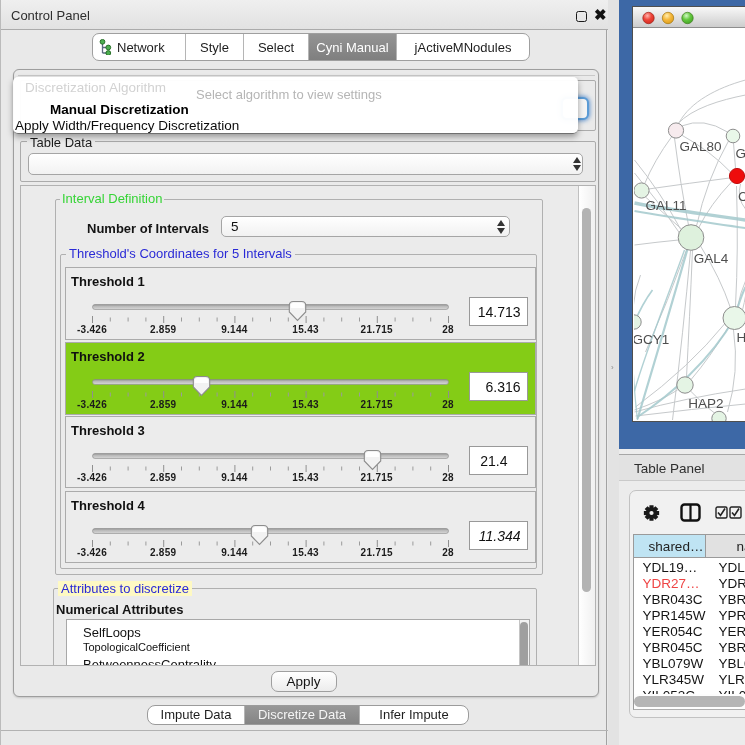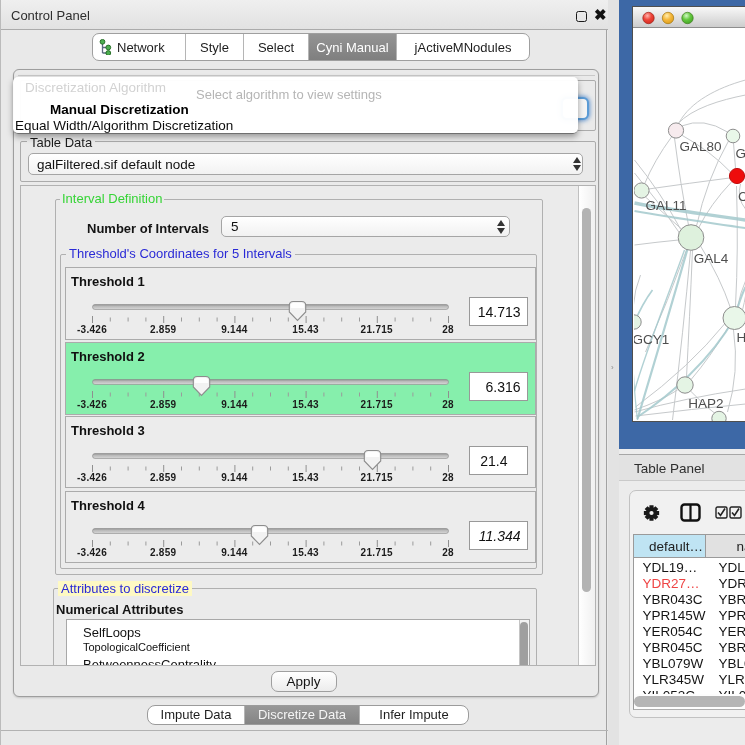--- a/index.html
+++ b/index.html
@@ -35,21 +35,20 @@
   <div class="abs" style="left:12px;top:69px;width:586px;height:628px;background:#eaeaea;border:1px solid #9e9e9e;border-radius:6px;box-shadow:0 1px 2px rgba(0,0,0,0.15);"></div>
 
   <div class="abs" style="left:19px;top:80px;width:576px;height:51px;border:1px solid #ababab;border-radius:2px;"></div>
 
   <div class="abs" style="left:560px;top:97px;width:28px;height:23px;background:#f4f4f4;border:2.5px solid #5b9bd5;border-radius:6px;box-shadow:0 0 4px 1px rgba(70,130,200,0.8);"></div>
 
   <div class="abs" style="left:19px;top:141px;width:576px;height:41px;border:1px solid #ababab;border-radius:2px;"></div>
   <div class="abs" style="left:26px;top:135px;font-size:13px;color:#1c1c1c;background:#eaeaea;padding:0 3px;">Table Data</div>
 
   <div class="abs" style="left:27px;top:153px;width:555px;height:22px;background:linear-gradient(#ffffff,#f2f2f2);border:1px solid #a5a5a5;border-radius:5px;"></div>
-  <div class="abs" style="left:36px;top:157px;font-size:13.5px;color:#111;">galFiltered.sif default node</div>
   <div class="abs" style="left:570px;top:156px;width:12px;height:16px;">
     <svg width="12" height="16" viewBox="0 0 12 16">
       <path d="M6 1 L10 7 L2 7 Z" fill="#333"></path>
       <path d="M6 15 L10 9 L2 9 Z" fill="#333"></path>
     </svg>
   </div>
 
   <div class="abs" style="left:19px;top:185px;width:576px;height:481px;border:1px solid #b2b2b2;background:#ebebeb;"></div>
 
   <div class="abs" style="left:577px;top:186px;width:17px;height:479px;background:linear-gradient(to right,#ffffff,#f0f0f0);border-left:1px solid #c0c0c0;"></div>
@@ -109,21 +108,21 @@
       </svg>
       <div class="abs" style="left:-3.5px;top:55.5px;width:60px;text-align:center;font-size:10px;font-weight:bold;color:#1b1b1b;letter-spacing:0.3px;">-3.426</div>
       <div class="abs" style="left:67.7px;top:55.5px;width:60px;text-align:center;font-size:10px;font-weight:bold;color:#1b1b1b;letter-spacing:0.3px;">2.859</div>
       <div class="abs" style="left:138.9px;top:55.5px;width:60px;text-align:center;font-size:10px;font-weight:bold;color:#1b1b1b;letter-spacing:0.3px;">9.144</div>
       <div class="abs" style="left:210.1px;top:55.5px;width:60px;text-align:center;font-size:10px;font-weight:bold;color:#1b1b1b;letter-spacing:0.3px;">15.43</div>
       <div class="abs" style="left:281.3px;top:55.5px;width:60px;text-align:center;font-size:10px;font-weight:bold;color:#1b1b1b;letter-spacing:0.3px;">21.715</div>
       <div class="abs" style="left:352.5px;top:55.5px;width:60px;text-align:center;font-size:10px;font-weight:bold;color:#1b1b1b;letter-spacing:0.3px;">28</div>
       <div class="abs" style="left:403px;top:29px;width:59px;height:29px;background:#fff;border:1px solid #999;"></div>
       <div class="abs" style="left:403px;top:36px;width:52px;text-align:right;font-size:14px;color:#111;">14.713</div>
     </div>
-    <div class="abs" style="left:44.5px;top:157px;width:471px;height:72.5px;border:1px solid #ababab;background:#86efac;">
+    <div class="abs" style="left:44.5px;top:157px;width:471px;height:72.5px;border:1px solid #ababab;background:#84cc16;">
       <div class="abs" style="left:5.5px;top:6px;font-size:13px;font-weight:bold;color:#101010;">Threshold 2</div>
       <svg class="abs" style="left:0;top:28px;" width="471" height="34" viewBox="0 0 471 34">
         <rect x="26.5" y="8.5" width="356" height="5" rx="2.5" fill="url(#tr)" stroke="#8a8a8a" stroke-width="0.6"></rect>
         <line x1="26.5" y1="20" x2="26.5" y2="27" stroke="#8f8f8f" stroke-width="1"></line>
           <line x1="44.3" y1="21.5" x2="44.3" y2="25.5" stroke="#9b9b9b" stroke-width="1"></line>
           <line x1="62.1" y1="21.5" x2="62.1" y2="25.5" stroke="#9b9b9b" stroke-width="1"></line>
           <line x1="79.9" y1="21.5" x2="79.9" y2="25.5" stroke="#9b9b9b" stroke-width="1"></line>
           <line x1="97.7" y1="20" x2="97.7" y2="27" stroke="#8f8f8f" stroke-width="1"></line>
           <line x1="115.5" y1="21.5" x2="115.5" y2="25.5" stroke="#9b9b9b" stroke-width="1"></line>
           <line x1="133.3" y1="21.5" x2="133.3" y2="25.5" stroke="#9b9b9b" stroke-width="1"></line>
@@ -364,21 +363,21 @@
     <line x1="10.5" y1="2" x2="10.5" y2="17" stroke="#111" stroke-width="2.2"></line>
   </svg>
 
   <svg class="abs" style="left:96px;top:506px;" width="28" height="13" viewBox="0 0 28 13">
     <rect x="1" y="1" width="11" height="11" rx="1.5" fill="none" stroke="#222" stroke-width="1.4"></rect>
     <path d="M3 6.5 L5.5 9.5 L10 2.5" fill="none" stroke="#222" stroke-width="1.6"></path>
     <rect x="15" y="1" width="11" height="11" rx="1.5" fill="none" stroke="#222" stroke-width="1.4"></rect>
     <path d="M17 6.5 L19.5 9.5 L24 2.5" fill="none" stroke="#222" stroke-width="1.6"></path>
   </svg>
 
-  <div class="abs" style="left:13.5px;top:534px;width:73px;height:24px;background:#bfe4f3;border:1px solid #9a9a9a;text-align:center;text-indent:14px;line-height:23px;font-size:13.5px;color:#222;">default…</div>
+  <div class="abs" style="left:13.5px;top:534px;width:73px;height:24px;background:#bfe4f3;border:1px solid #9a9a9a;text-align:center;text-indent:14px;line-height:23px;font-size:13.5px;color:#222;">shared…</div>
   <div class="abs" style="left:86.5px;top:534px;width:40px;height:24px;background:#e1e1e1;border:1px solid #9a9a9a;border-left:none;line-height:23px;font-size:13.5px;color:#222;padding-left:31px;background:#e1e1e1 !important;">na</div>
 
   <div class="abs" style="left:13.5px;top:558px;width:112.5px;height:138px;background:#fff;border-left:1px solid #9a9a9a;overflow:hidden;" id="tbody">
     <div class="abs" style="left:9px;top:2.4px;font-size:13.5px;color:#151515;white-space:nowrap;">YDL19…</div>
     <div class="abs" style="left:85px;top:2.4px;font-size:13.5px;color:#151515;white-space:nowrap;">YDL194W</div>
     <div class="abs" style="left:9px;top:18.3px;font-size:13.5px;color:#ef4444;white-space:nowrap;">YDR27…</div>
     <div class="abs" style="left:85px;top:18.3px;font-size:13.5px;color:#151515;white-space:nowrap;">YDR277C</div>
     <div class="abs" style="left:9px;top:34.2px;font-size:13.5px;color:#151515;white-space:nowrap;">YBR043C</div>
     <div class="abs" style="left:85px;top:34.2px;font-size:13.5px;color:#151515;white-space:nowrap;">YBR043C</div>
     <div class="abs" style="left:9px;top:50.1px;font-size:13.5px;color:#151515;white-space:nowrap;">YPR145W</div>
@@ -397,13 +396,13 @@
 
   <div class="abs" style="left:13.5px;top:694px;width:112.5px;height:16px;background:#fdfdfd;border-left:1px solid #9a9a9a;border-bottom:1px solid #adadad;"></div>
   <div class="abs" style="left:15px;top:695.5px;width:111px;height:11.5px;background:#b5b5b5;border-radius:6px;"></div>
 </div>
 
 <div class="abs" style="left:18px;top:75px;width:577px;height:1px;background:#c9c9c9;"></div>
 <div class="abs" style="left:13px;top:77px;width:565px;height:57px;background:rgba(255,255,255,0.97);border-radius:5px;border-bottom:1px solid #6f6f6f;box-shadow:0 3px 6px rgba(0,0,0,0.35);"></div>
 <div class="abs" style="left:25px;top:80px;font-size:13.5px;color:#d2d2d2;">Discretization Algorithm</div>
 <div class="abs" style="left:196px;top:87px;font-size:13px;color:#b5b5b5;">Select algorithm to view settings</div>
 <div class="abs" style="left:15px;top:102px;font-size:13.5px;font-weight:bold;color:#000;margin-left:35px;">Manual Discretization</div>
-<div class="abs" style="left:15px;top:118px;font-size:13.5px;color:#0c0c0c;">Equal Width/Algorithm Discretization</div>
+<div class="abs" style="left:15px;top:118px;font-size:13.5px;color:#0c0c0c;">Apply Width/Frequency Discretization</div>
 
 </body></html>

